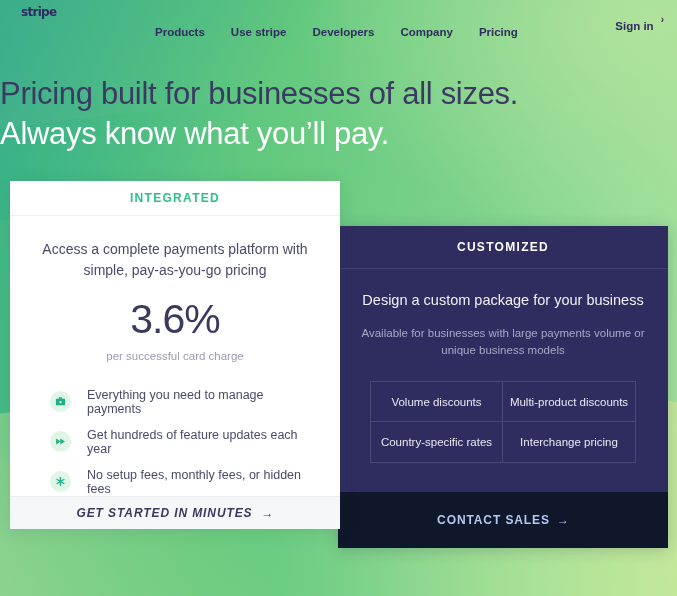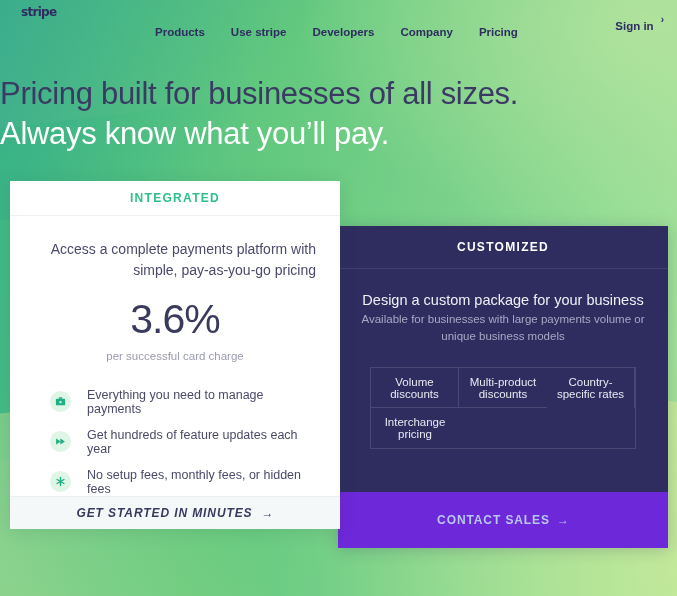--- a/index.html
+++ b/index.html
@@ -168,50 +168,51 @@
   #panel-custom .body {
     padding: 22px 16px 0;
     text-align: center;
   }
   #panel-custom .lead {
     font-size: 14.5px;
     color: #f0f0f6;
     line-height: 1.35;
   }
   #panel-custom .sub {
+    margin-top: 14px;
     font-size: 11.5px;
     color: #a9a7c4;
     line-height: 1.55;
   }
   #feature-grid {
     margin: 21px 32px 4px;
     border: 1px solid rgba(255,255,255,0.13);
     display: grid;
-    grid-template-columns: 1fr 1fr 1fr;
+    grid-template-columns: 1fr 1fr;
   }
   #feature-grid .cell {
     height: 40px;
     display: flex;
     align-items: center;
     justify-content: center;
     font-size: 11.5px;
     color: #e8e8f1;
     border-right: 1px solid rgba(255,255,255,0.13);
     border-bottom: 1px solid rgba(255,255,255,0.13);
     text-align: center;
     padding: 0 4px;
   }
   #feature-grid .cell:nth-child(2n) { border-right: none; }
   #feature-grid .cell:nth-child(n+3) { border-bottom: none; }
 
   #panel-custom .foot {
     position: absolute;
     left: 0; right: 0; bottom: 0;
     height: 56px;
-    background: #6d28d9;
+    background: #0f172a;
     display: flex;
     align-items: center;
     justify-content: center;
     gap: 7px;
   }
   #panel-custom .foot .label {
     font-size: 12px;
     font-weight: bold;
     letter-spacing: 0.9px;
     color: #b8c6f2;
@@ -246,21 +247,21 @@
     font-size: 12px;
     font-weight: bold;
     letter-spacing: 1.3px;
     color: #2ec08b;
   }
   #card-integrated .body {
     flex: 1;
     padding: 23px 24px 0;
   }
   #card-integrated .lead {
-    text-align: right;
+    text-align: center;
     font-size: 14px;
     color: #4a4a6a;
     line-height: 1.5;
   }
   #price {
     text-align: center;
     margin-top: 17px;
     font-size: 41px;
     font-weight: normal;
     color: #393a5e;

